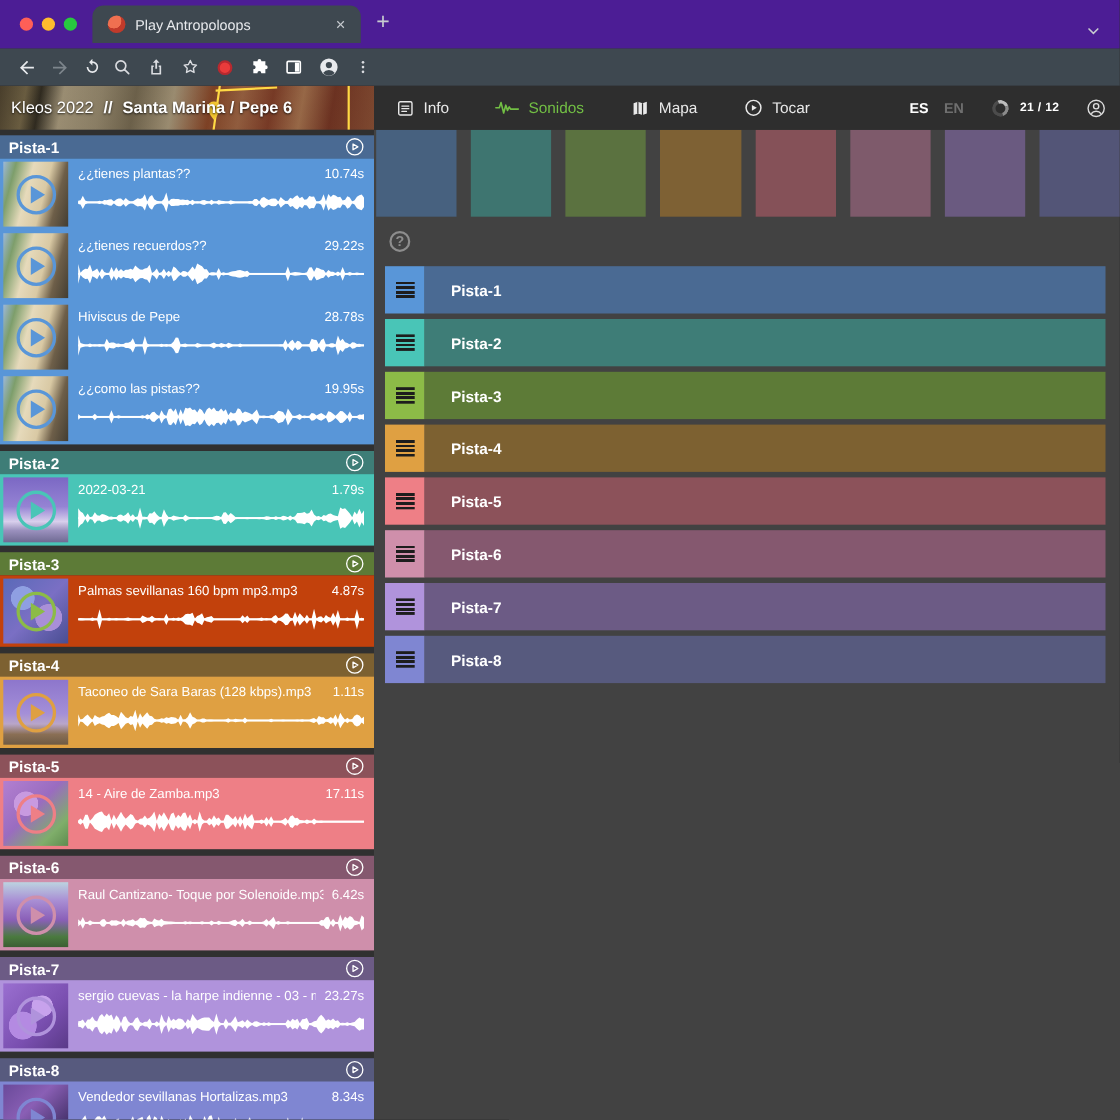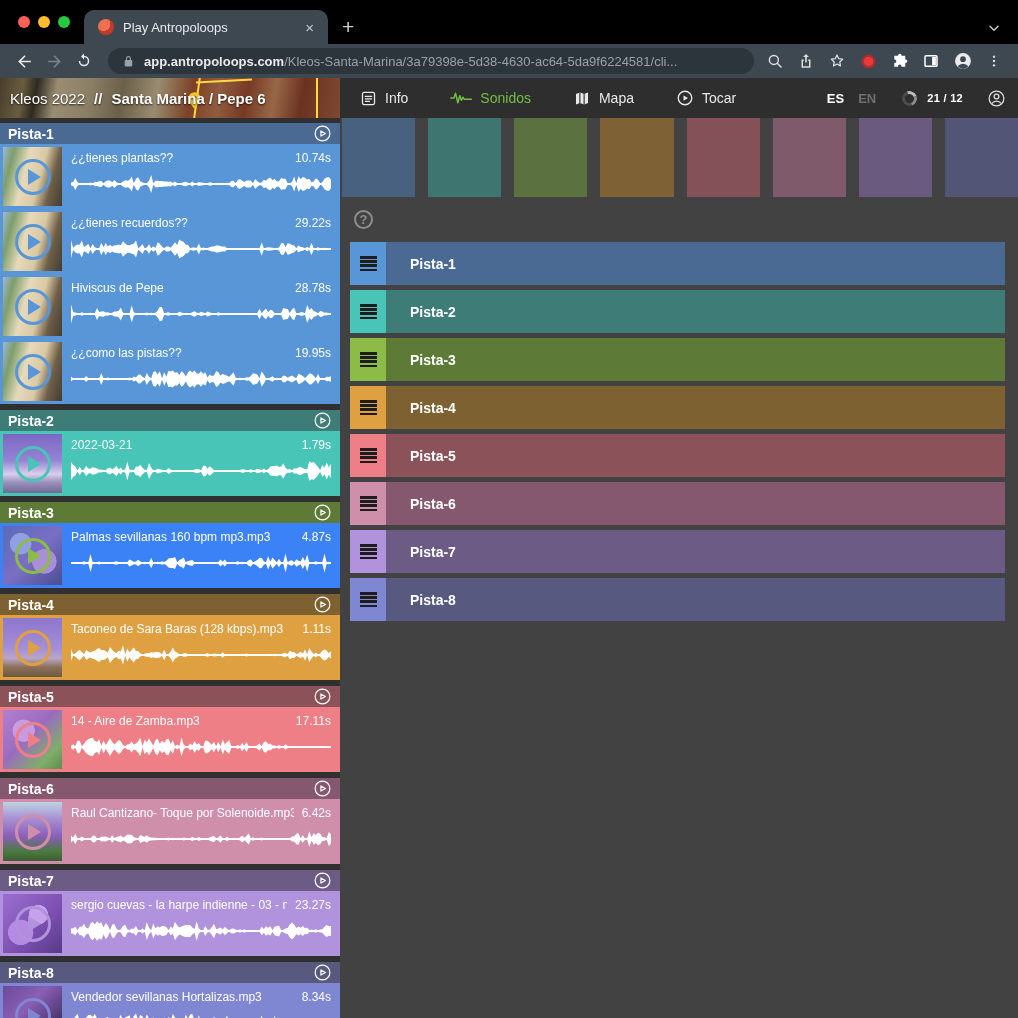--- a/index.html
+++ b/index.html
@@ -1,20 +1,20 @@
 <!DOCTYPE html>
 <html><head>
 <meta charset="utf-8">
 <style>
   * { margin:0; padding:0; box-sizing:border-box; }
   html,body { width:1018px; height:1018px; overflow:hidden; background:#303030;
               font-family:"Liberation Sans", sans-serif; }
 
   
-  .tabstrip { height:44px; background:#000000; display:flex; align-items:flex-end; position:relative; }
+  .tabstrip { height:44px; background:#4c1d95; display:flex; align-items:center; position:relative; }
   .traffic { display:flex; gap:8px; align-items:center; height:44px; padding:0 14px 0 18px; }
   .light { width:12px; height:12px; border-radius:50%; }
   .light.red { background:#ff5f57; } .light.yellow { background:#febc2e; } .light.green { background:#28c840; }
   .tab { width:244px; height:34px; background:#3e4850; border-radius:10px 10px 0 0;
          display:flex; align-items:center; padding:0 10px 0 14px; gap:9px; }
   .favicon { width:16px; height:16px; border-radius:50%;
              background:radial-gradient(circle at 35% 32%, #ef7050 0 44%, #c13a2a 46% 100%); flex:0 0 auto; }
   .tab-title { color:#e8eaed; font-size:13px; flex:1; white-space:nowrap; overflow:hidden; }
   .tab-close { color:#c7cbd0; font-size:15px; line-height:1; padding:2px 4px; }
   .newtab { color:#c7cbd0; font-size:21px; font-weight:300; margin:0 0 5px 14px; }
@@ -138,26 +138,20 @@
   <span class="navbtn">
     <svg width="19" height="19" viewBox="0 0 24 24">
         <path d="M4 11h12.2l-5.6-5.6L12 4l8 8-8 8-1.4-1.4 5.6-5.6H4z" fill="#7d858c"></path>
       </svg>
   </span>
   <span class="navbtn">
     <svg width="18" height="18" viewBox="0 0 24 24">
         <path d="M12 5V2L8 6l4 4V7a5 5 0 1 1-5 5H5a7 7 0 1 0 7-7z" fill="#e8eaed"></path>
       </svg>
   </span>
-  <div class="addressbar">
-    <svg width="13" height="13" viewBox="0 0 24 24">
-        <path fill="#9aa0a6" d="M12 2a4.5 4.5 0 0 0-4.5 4.5V9H7a2 2 0 0 0-2 2v8a2 2 0 0 0 2 2h10a2 2 0 0 0 2-2v-8a2 2 0 0 0-2-2h-.5V6.5A4.5 4.5 0 0 0 12 2zm-2.5 7V6.5a2.5 2.5 0 1 1 5 0V9h-5z"></path>
-      </svg>
-    <span class="url"><span class="domain">app.antropoloops.com</span><span class="path">/Kleos-Santa-Marina/3a79398e-5d38-4630-ac64-5da9f6224581/cli...</span></span>
-  </div>
   <div class="bar-icons">
     <span>
       <svg width="18" height="18" viewBox="0 0 24 24">
           <circle cx="10.5" cy="10.5" r="6" stroke="#dadce0" stroke-width="2" fill="none"></circle>
           <path d="M15 15l5 5" stroke="#dadce0" stroke-width="2" stroke-linecap="round"></path>
         </svg>
     </span>
     <span>
       <svg width="18" height="18" viewBox="0 0 24 24">
           <path d="M12 2.5l4 4.2h-2.9V14h-2.2V6.7H8z" fill="#dadce0"></path>
@@ -384,21 +378,21 @@
       <div class="track">
         <div class="track-header" style="background: rgb(93, 123, 55);">
           <span>Pista-3</span>
           <span>
             <svg width="19" height="19" viewBox="0 0 24 24">
               <circle cx="12" cy="12" r="9.3" stroke="#fff" stroke-width="1.5" fill="none"></circle>
               <path d="M10 8.7v6.6l5.6-3.3z" fill="none" stroke="#fff" stroke-width="1.5" stroke-linejoin="round"></path>
             </svg>
           </span>
         </div>
-        <div class="clips" style="background: #3b82f6;">
+        <div class="clips" style="background: #c2410c;">
           <div class="clip">
             <div class="thumb thumb-2">
               <div class="play-ov" style="border-color: rgb(140, 187, 71);">
                 <div class="play-tri" style="border-left-color: rgb(140, 187, 71);"></div>
               </div>
             </div>
             <div class="clip-body">
               <div class="clip-top">
                 <span class="clip-title">Palmas sevillanas 160 bpm mp3.mp3</span>
                 <span class="clip-dur">4.87s</span>

